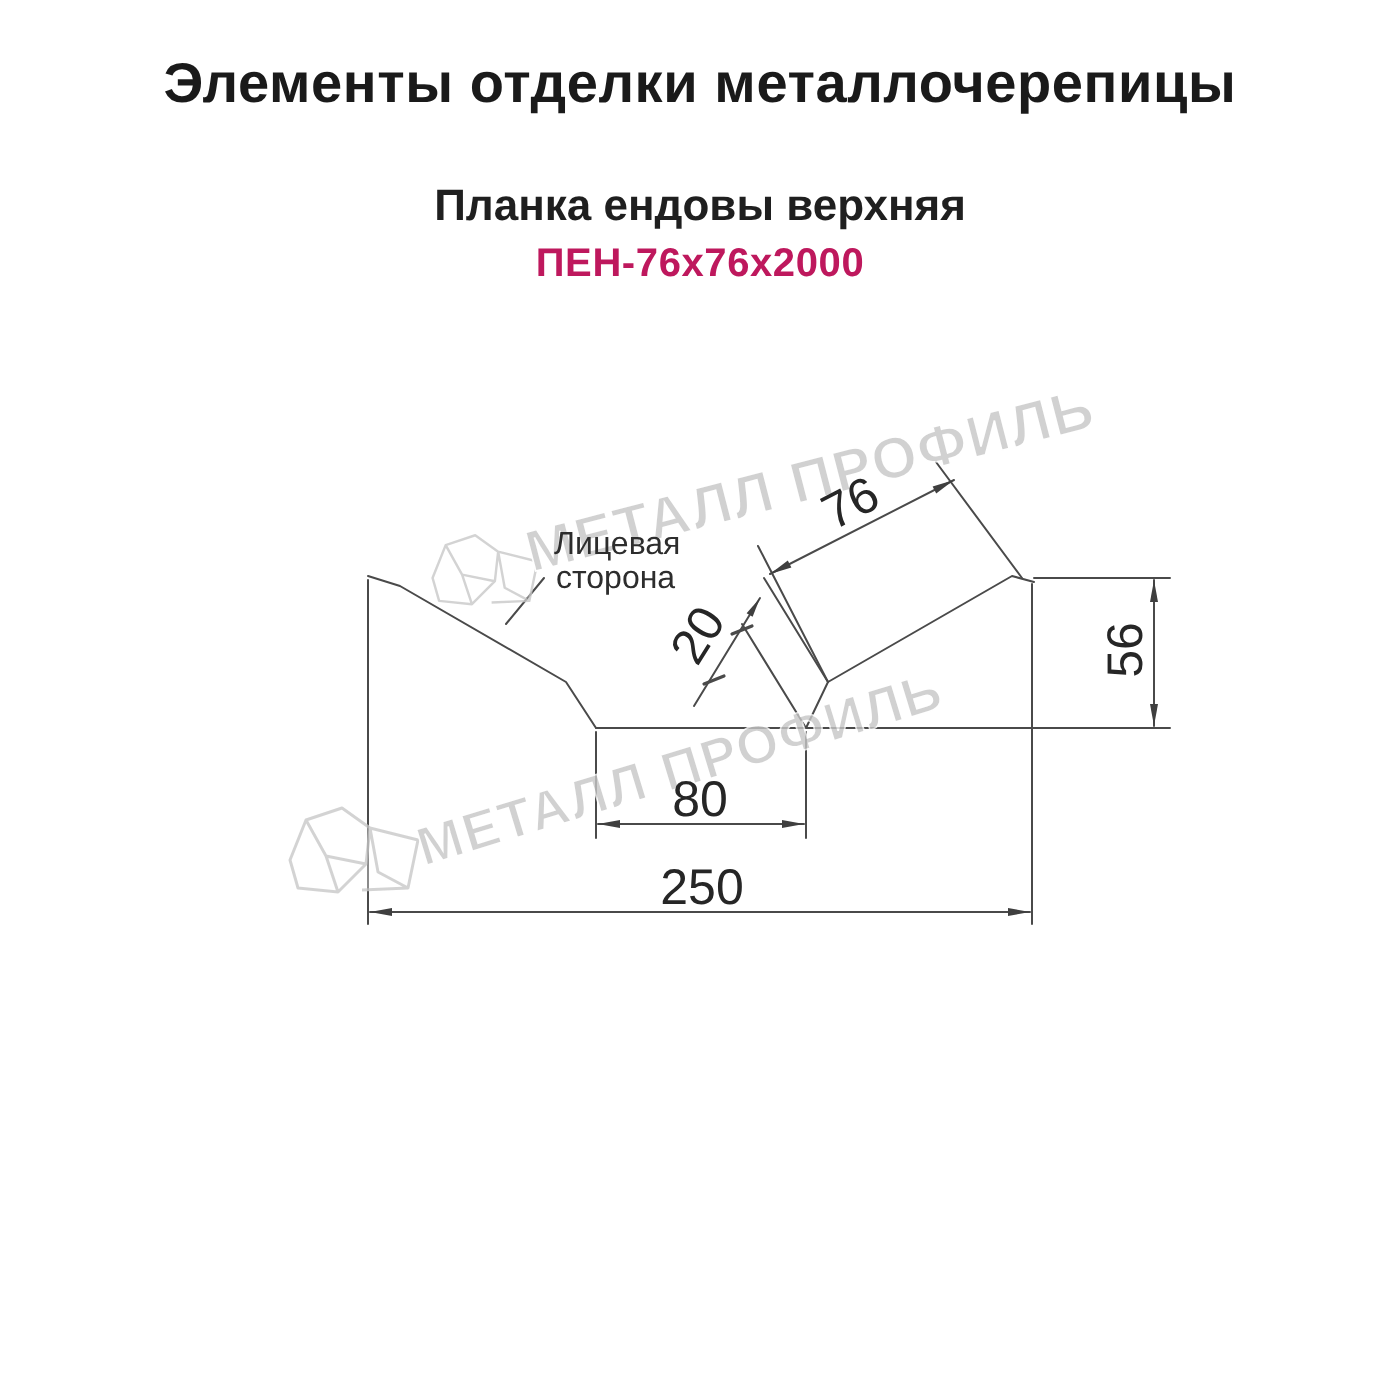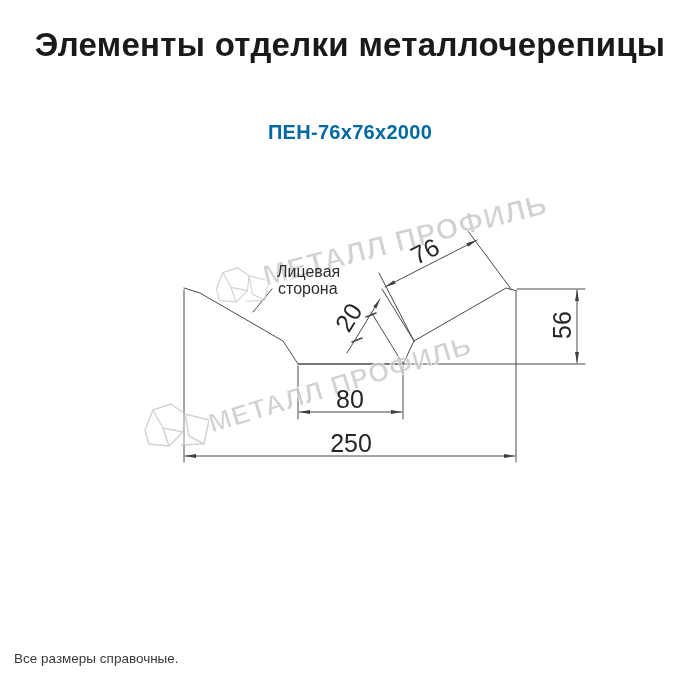--- a/index.html
+++ b/index.html
@@ -2,29 +2,29 @@
 <html><head>
 <meta charset="utf-8">
 <style>
   html,body{margin:0;padding:0;background:#ffffff;}
   .page{
     position:relative;width:700px;height:700px;background:#ffffff;
     overflow:hidden;font-family:"Liberation Sans",sans-serif;
   }
   .title{
     position:absolute;top:26px;left:0;width:700px;text-align:center;
-    font-size:33px;font-weight:bold;color:#1a1a1a;letter-spacing:0.3px;
+    font-size:28px;font-weight:bold;color:#1a1a1a;letter-spacing:0.3px;
   }
   .subtitle{
     position:absolute;top:90px;left:0;width:700px;text-align:center;
     font-size:22px;font-weight:bold;color:#1f1f1f;
   }
   .model{
     position:absolute;top:121px;left:0;width:700px;text-align:center;
-    font-size:20px;font-weight:bold;color:#0369a1;letter-spacing:0.3px;
+    font-size:20px;font-weight:bold;color:#be185d;letter-spacing:0.3px;
   }
   svg.drawing{position:absolute;top:0;left:0;}
   .dim-text{
     font-family:"Liberation Sans",sans-serif;
     font-size:25px;fill:#262626;
   }
   .label-text{
     font-family:"Liberation Sans",sans-serif;
     font-size:16px;fill:#2d2d2d;
   }
@@ -39,20 +39,21 @@
     position:absolute;left:14px;top:651px;
     font-size:13.5px;color:#3a3a3a;line-height:16px;
   }
 </style>
 </head>
 <body>
 
 <div class="page">
 
   <div class="title">Элементы отделки металлочерепицы</div>
+  <div class="subtitle">Планка ендовы верхняя</div>
   <div class="model">ПЕН-76х76х2000</div>
 
   <svg class="drawing" width="700" height="700" viewBox="0 0 700 700">
 
     <g stroke="#4a4a4a" stroke-width="1" fill="none" stroke-linecap="round" stroke-linejoin="round">
 
       <path d="M 184,288 L 200,293 L 283,341 L 298,364 L 403,364 L 414,341 L 506,288 L 517,291"></path>
 
       <path d="M 403,364 L 371,312 M 414,341 L 382,289"></path>
 
@@ -110,16 +111,15 @@
       <text class="dim-text" x="351" y="452">250</text>
     </g>
 
     <g>
       <text class="label-text" x="277" y="277">Лицевая</text>
       <text class="label-text" x="278" y="294">сторона</text>
     </g>
   </svg>
 
   <div class="footer">
-    <div>Все размеры справочные.</div>
   </div>
 
 </div>
 
 </body></html>

